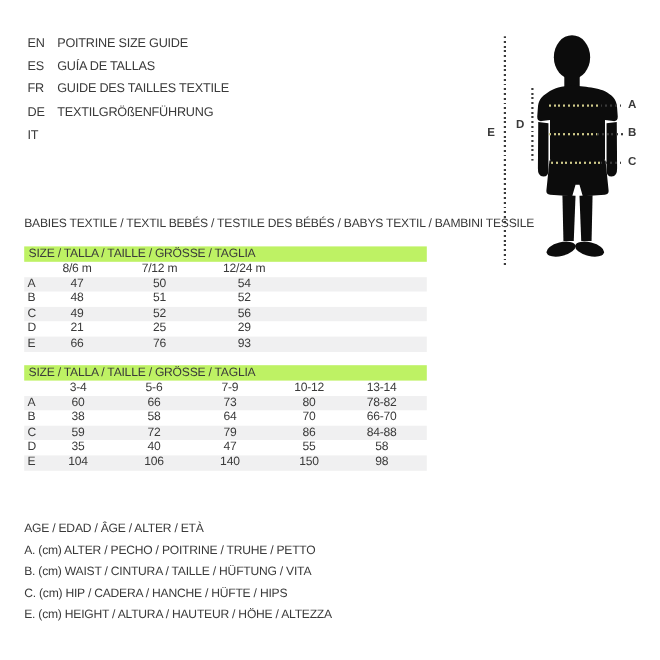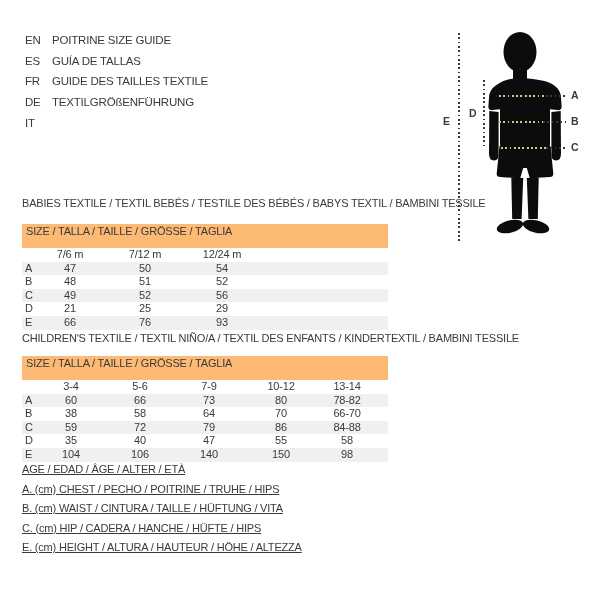--- a/index.html
+++ b/index.html
@@ -21,30 +21,30 @@
   .hdot{position:absolute;height:2px;}
   .hdot.dark{background:repeating-linear-gradient(90deg,#3a3a3a 0 1.7px,transparent 1.7px 4.3px);}
   .hdot.light{background:repeating-linear-gradient(90deg,#d0ca8a 0 1.8px,transparent 1.8px 4.3px);}
   .meas-label{position:absolute;font-size:10.5px;font-weight:700;letter-spacing:-0.2px;}
 
   
   .tbl{position:absolute;width:366px;font-size:11px;letter-spacing:-0.2px;}
   .tbl-title{font-size:11px;line-height:12px;white-space:nowrap;}
   .gap27{margin-bottom:15px;}
   .gap24{margin-bottom:12px;}
-  .size-bar{height:24px;line-height:14px;background:#fdba74;padding-left:4px;}
+  .size-bar{height:14px;line-height:14px;background:#bef264;padding-left:4px;}
   .trow{display:grid;height:13.6px;line-height:13.6px;align-items:center;}
   .trow.babies{grid-template-columns:18px 60px 90px 64px 1fr;}
   .trow.children{grid-template-columns:18px 62px 76px 62px 82px 50px 1fr;}
   .trow.striped{background:#f0f0f1;}
   .trow .lbl{padding-left:3px;}
   .trow .val{text-align:center;}
 
   
-  .legend{position:absolute;left:22px;top:460px;font-size:11px;letter-spacing:-0.2px;text-decoration:underline;}
+  .legend{position:absolute;left:22px;top:472px;font-size:11px;letter-spacing:-0.2px;}
   .legend div{line-height:19.6px;white-space:nowrap;}
 </style>
 </head>
 <body>
 
 <div class="page">
 
   <div class="langs">
     <div class="lang-row">
       <span class="lang-code">EN</span>
@@ -100,21 +100,21 @@
   <span class="meas-label" style="left:571px;top:115px">B</span>
   <span class="meas-label" style="left:571px;top:141px">C</span>
   <span class="meas-label" style="left:469px;top:107px">D</span>
   <span class="meas-label" style="left:443px;top:115px">E</span>
 
   <div class="tbl" style="left:22px;top:197px">
     <div class="tbl-title gap27">BABIES TEXTILE / TEXTIL BEBÉS / TESTILE DES BÉBÉS / BABYS TEXTIL / BAMBINI TESSILE</div>
     <div class="size-bar">SIZE / TALLA / TAILLE / GRÖSSE / TAGLIA</div>
     <div class="trow babies">
       <span class="lbl"></span>
-      <span class="val">7/6 m</span>
+      <span class="val">8/6 m</span>
       <span class="val">7/12 m</span>
       <span class="val">12/24 m</span>
     </div>
     <div class="trow babies striped">
       <span class="lbl">A</span>
       <span class="val">47</span>
       <span class="val">50</span>
       <span class="val">54</span>
     </div>
     <div class="trow babies">
@@ -137,21 +137,20 @@
     </div>
     <div class="trow babies striped">
       <span class="lbl">E</span>
       <span class="val">66</span>
       <span class="val">76</span>
       <span class="val">93</span>
     </div>
   </div>
 
   <div class="tbl" style="left:22px;top:332px">
-    <div class="tbl-title gap24">CHILDREN'S TEXTILE / TEXTIL NIÑO/A / TEXTIL DES ENFANTS / KINDERTEXTIL / BAMBINI TESSILE</div>
     <div class="size-bar">SIZE / TALLA / TAILLE / GRÖSSE / TAGLIA</div>
     <div class="trow children">
       <span class="lbl"></span>
       <span class="val">3-4</span>
       <span class="val">5-6</span>
       <span class="val">7-9</span>
       <span class="val">10-12</span>
       <span class="val">13-14</span>
     </div>
     <div class="trow children striped">
@@ -191,19 +190,19 @@
       <span class="val">104</span>
       <span class="val">106</span>
       <span class="val">140</span>
       <span class="val">150</span>
       <span class="val">98</span>
     </div>
   </div>
 
   <div class="legend">
     <div>AGE / EDAD / ÂGE / ALTER / ETÀ</div>
-    <div>A. (cm) CHEST / PECHO / POITRINE / TRUHE / HIPS</div>
+    <div>A. (cm) ALTER / PECHO / POITRINE / TRUHE / PETTO</div>
     <div>B. (cm) WAIST / CINTURA / TAILLE / HÜFTUNG / VITA</div>
     <div>C. (cm) HIP / CADERA / HANCHE / HÜFTE / HIPS</div>
     <div>E. (cm) HEIGHT / ALTURA / HAUTEUR / HÖHE / ALTEZZA</div>
   </div>
 
 </div>
 
 </body></html>

